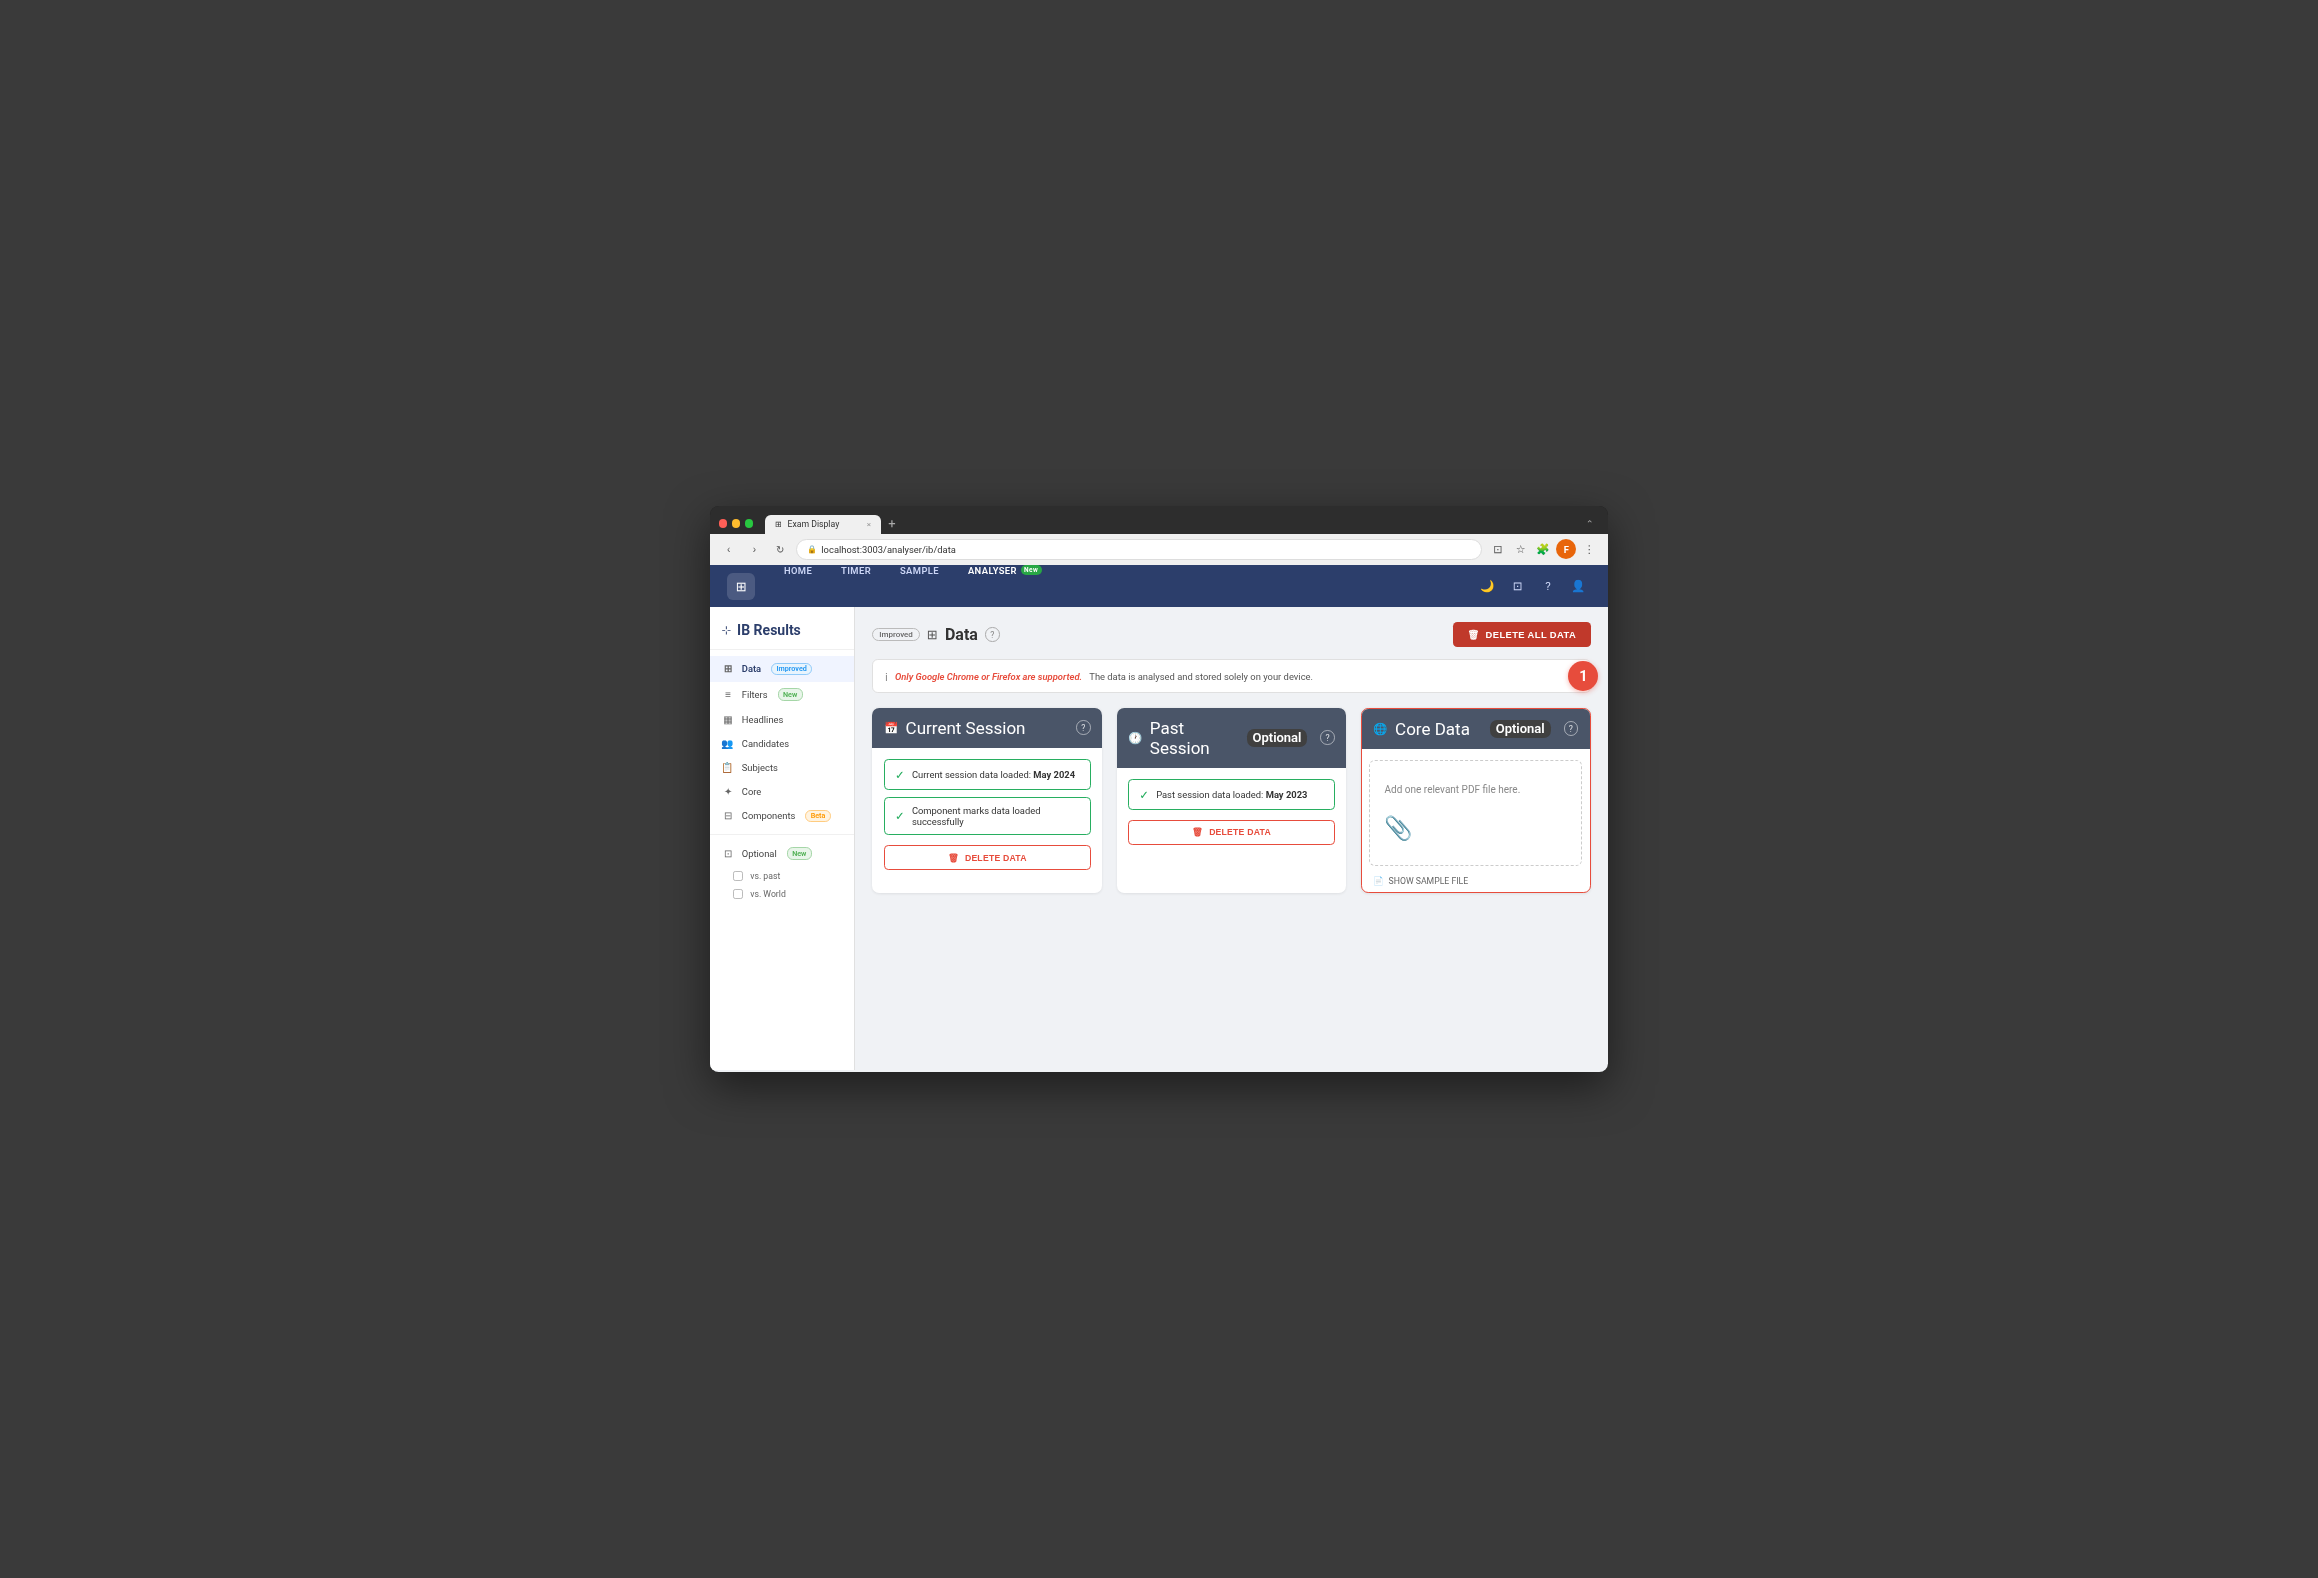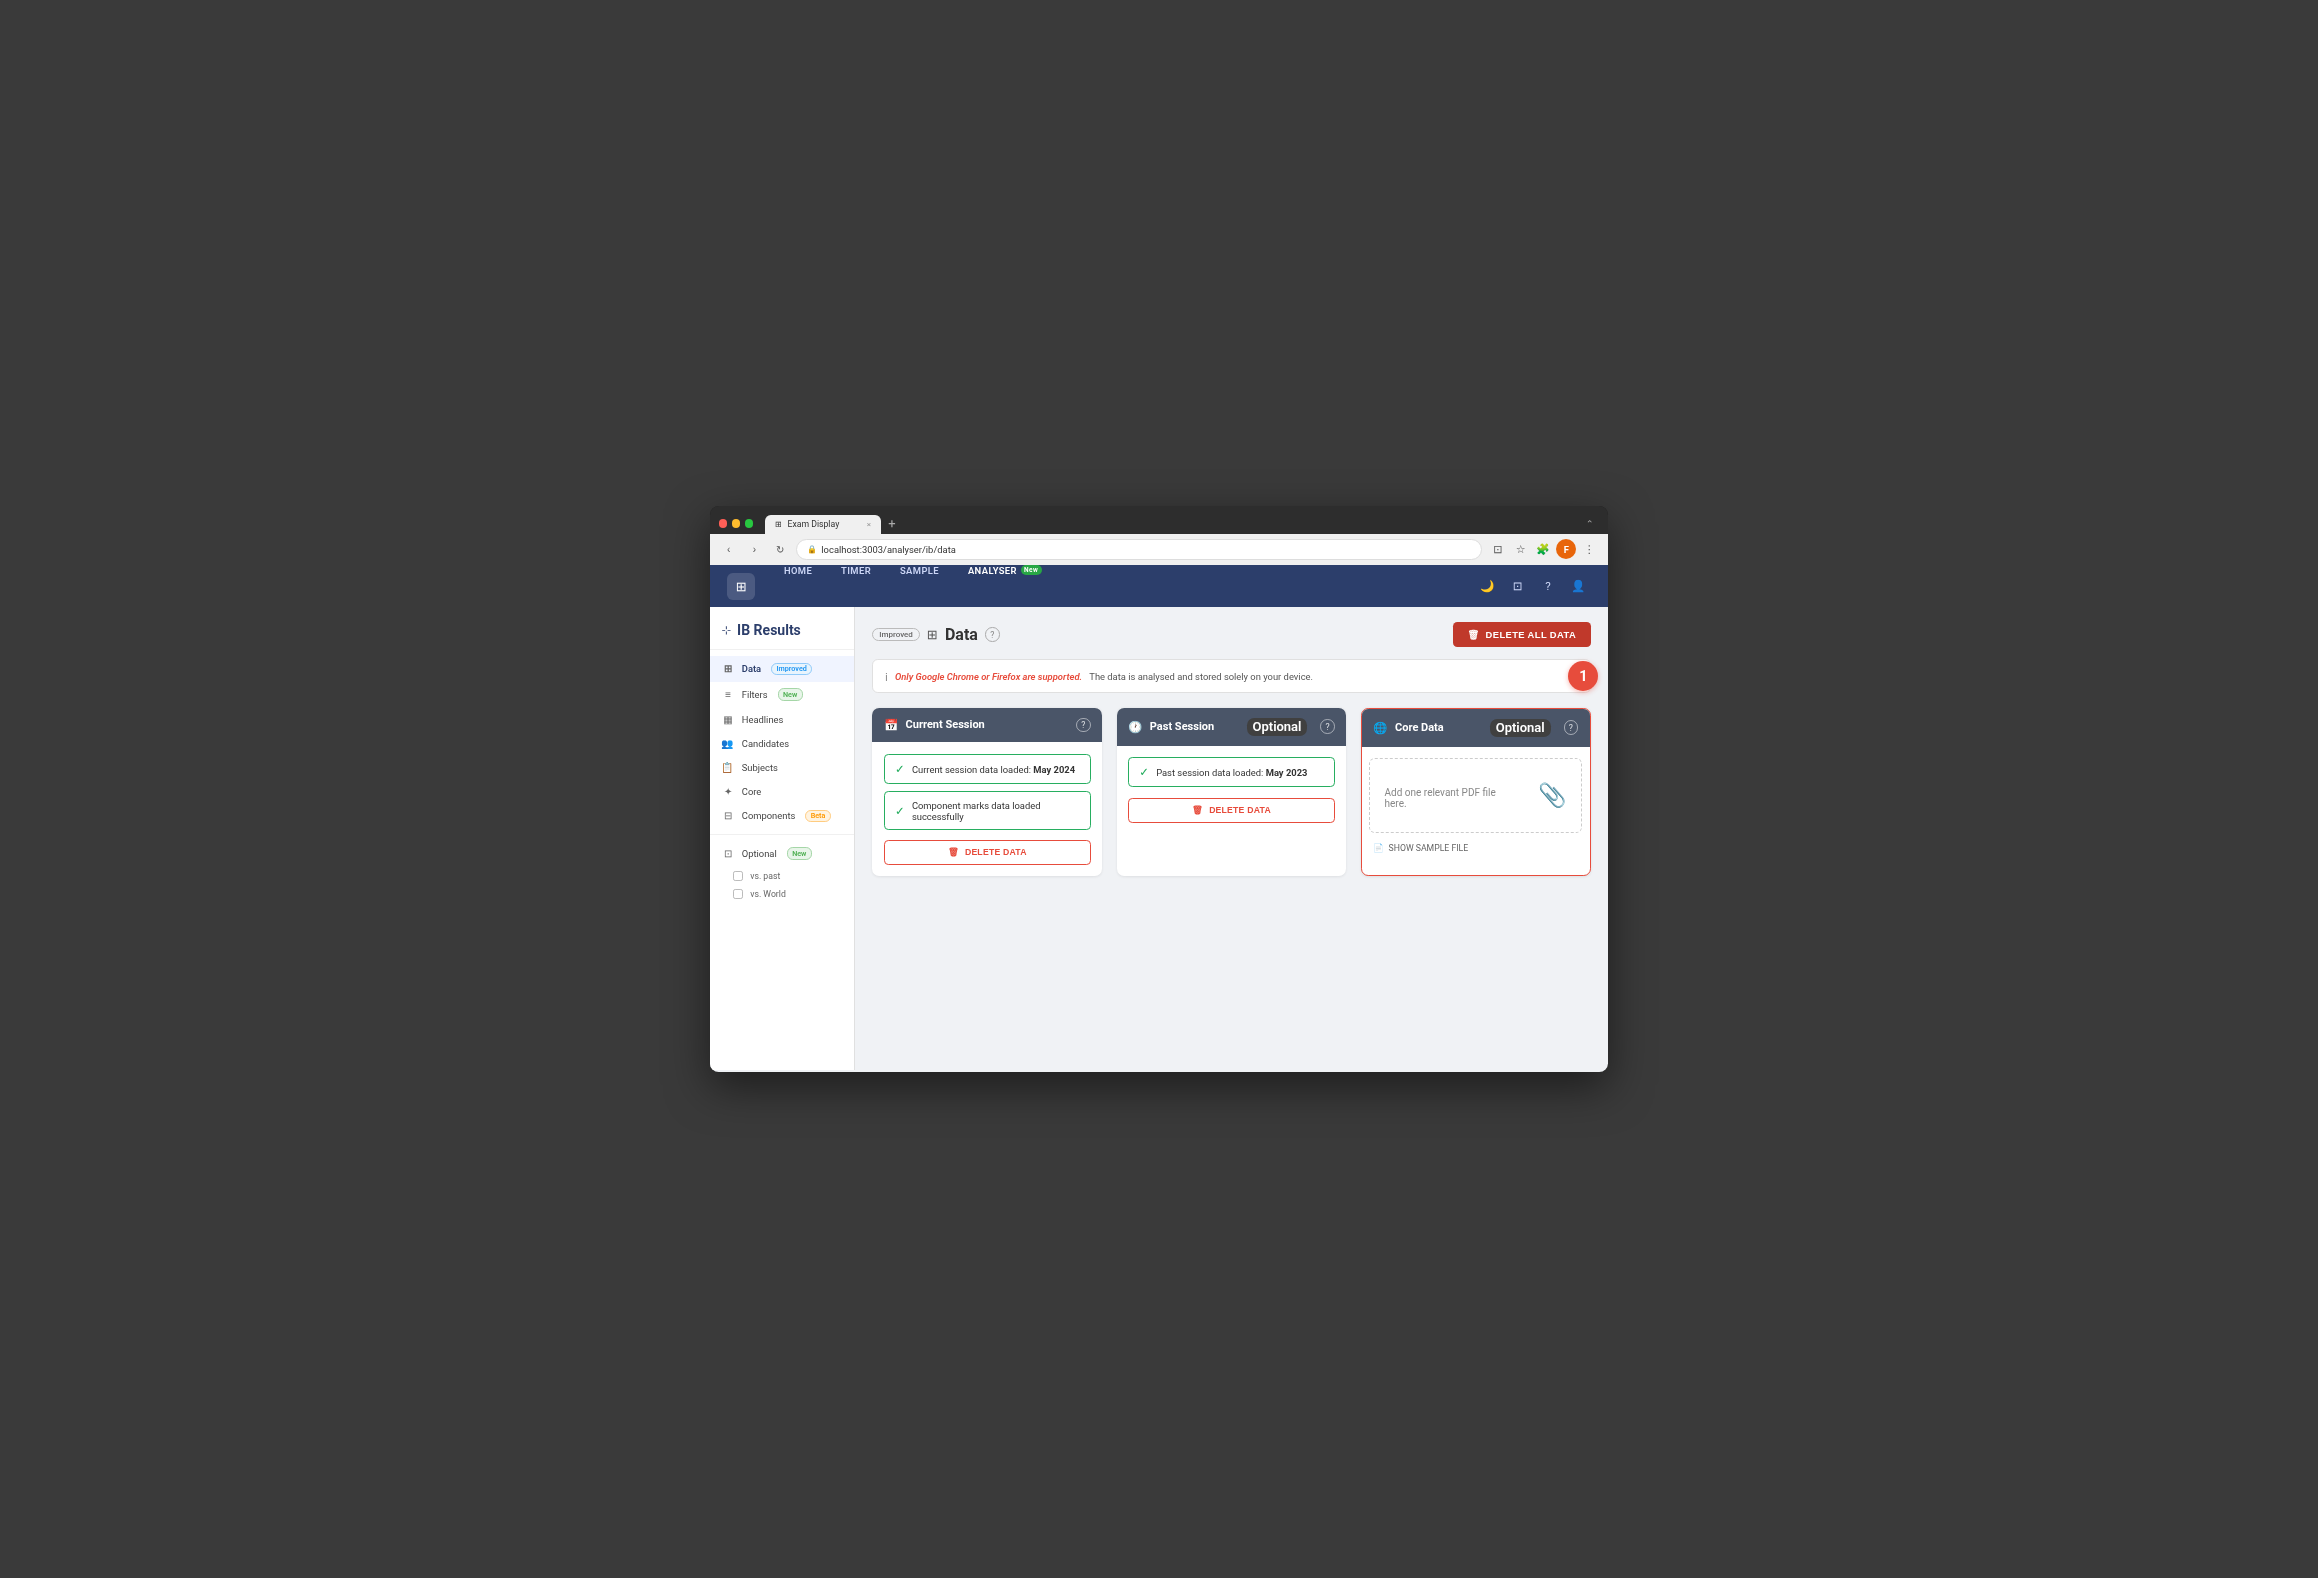--- a/index.html
+++ b/index.html
@@ -388,22 +388,22 @@
     .card-header {
       background: #4a5568;
       color: white;
       padding: 10px 11.6px;
       display: flex;
       align-items: center;
       gap: 7.2px;
     }
     .card-header-icon { font-size: 11.6px; }
     .card-header-title {
-      font-size: 11px;
-      font-weight: 700;
+      font-size: 17px;
+      font-weight: 400;
       flex: 1;
     }
     .optional-badge {
       background: #404040;
       color: white;
       font-size: 13px;
       padding: 1.4px 5.8px;
       border-radius: 7.2px;
       font-weight: 600;
     }
@@ -454,22 +454,22 @@
       gap: 5.8px;
       letter-spacing: 0.2px;
       margin-top: 2.9px;
     }
     
     .upload-area {
       border: 1.4px dashed #ccc;
       border-radius: 5.8px;
       padding: 23px 14.5px;
       display: flex;
-      flex-direction: row;
-      align-items: flex-end;
+      flex-direction: column;
+      align-items: flex-start;
       justify-content: center;
       gap: 20px;
       color: #888;
       font-size: 10px;
       cursor: pointer;
       margin: 7.2px 7.2px 4.3px;
     }
     .upload-icon { font-size: 23px; color: #aaa; }
     .show-sample-link {
       display: flex;

